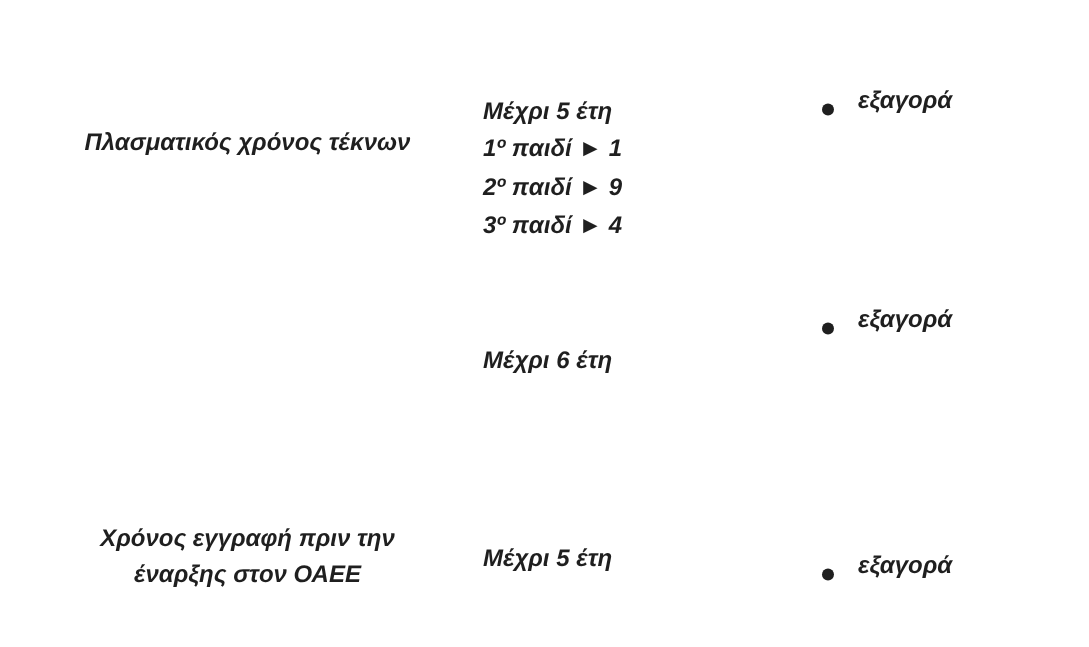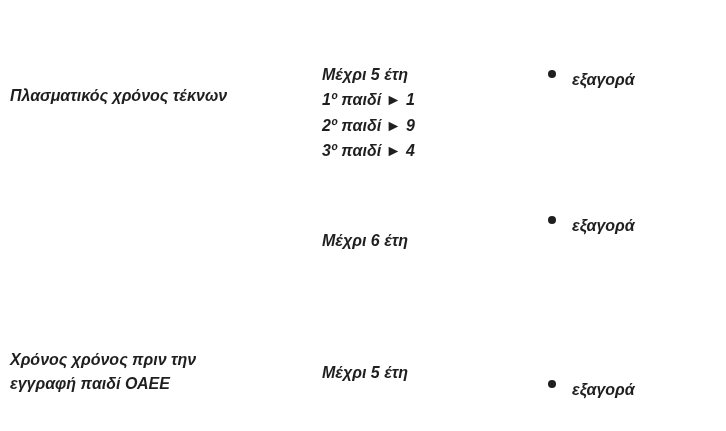--- a/index.html
+++ b/index.html
@@ -12,36 +12,36 @@
     font-family: "Liberation Sans", "DejaVu Sans", sans-serif;
     font-weight: bold;
     font-style: italic;
     font-size: 16px;
     color: #1f1f1f;
   }
   .abs { position: absolute; }
   .row-label {
     left: 10px;
     width: 310px;
+    text-align: center;
     line-height: 19px;
   }
   .row-label div { white-space: nowrap; }
   .row3-label { line-height: 24px; }
   .details {
     left: 322px;
     line-height: 25.4px;
     white-space: nowrap;
   }
   .bullet-item {
     left: 548px;
     display: flex;
-    align-items: flex-start;
+    align-items: flex-end;
     line-height: 19px;
     white-space: nowrap;
-    margin-top: 12px;
   }
   .bullet-dot {
     width: 8px;
     height: 8px;
     border-radius: 50%;
     background: #1f1f1f;
     margin-right: 16px;
     flex: none;
   }
 </style>
@@ -66,22 +66,22 @@
 
   <div class="abs details" style="top:228px">
     <div>Μέχρι 6 έτη</div>
   </div>
   <div class="abs bullet-item" style="top:204px">
     <span class="bullet-dot"></span>
     <span>εξαγορά</span>
   </div>
 
   <div class="abs row-label row3-label" style="top:348px">
-    <div>Χρόνος χρόνος πριν την</div>
-    <div>εγγραφή παιδί ΟΑΕΕ</div>
+    <div>Χρόνος εγγραφή πριν την</div>
+    <div>έναρξης στον ΟΑΕΕ</div>
   </div>
   <div class="abs details" style="top:360px">
     <div>Μέχρι 5 έτη</div>
   </div>
   <div class="abs bullet-item" style="top:368px">
     <span class="bullet-dot"></span>
     <span>εξαγορά</span>
   </div>
 
 </div>

